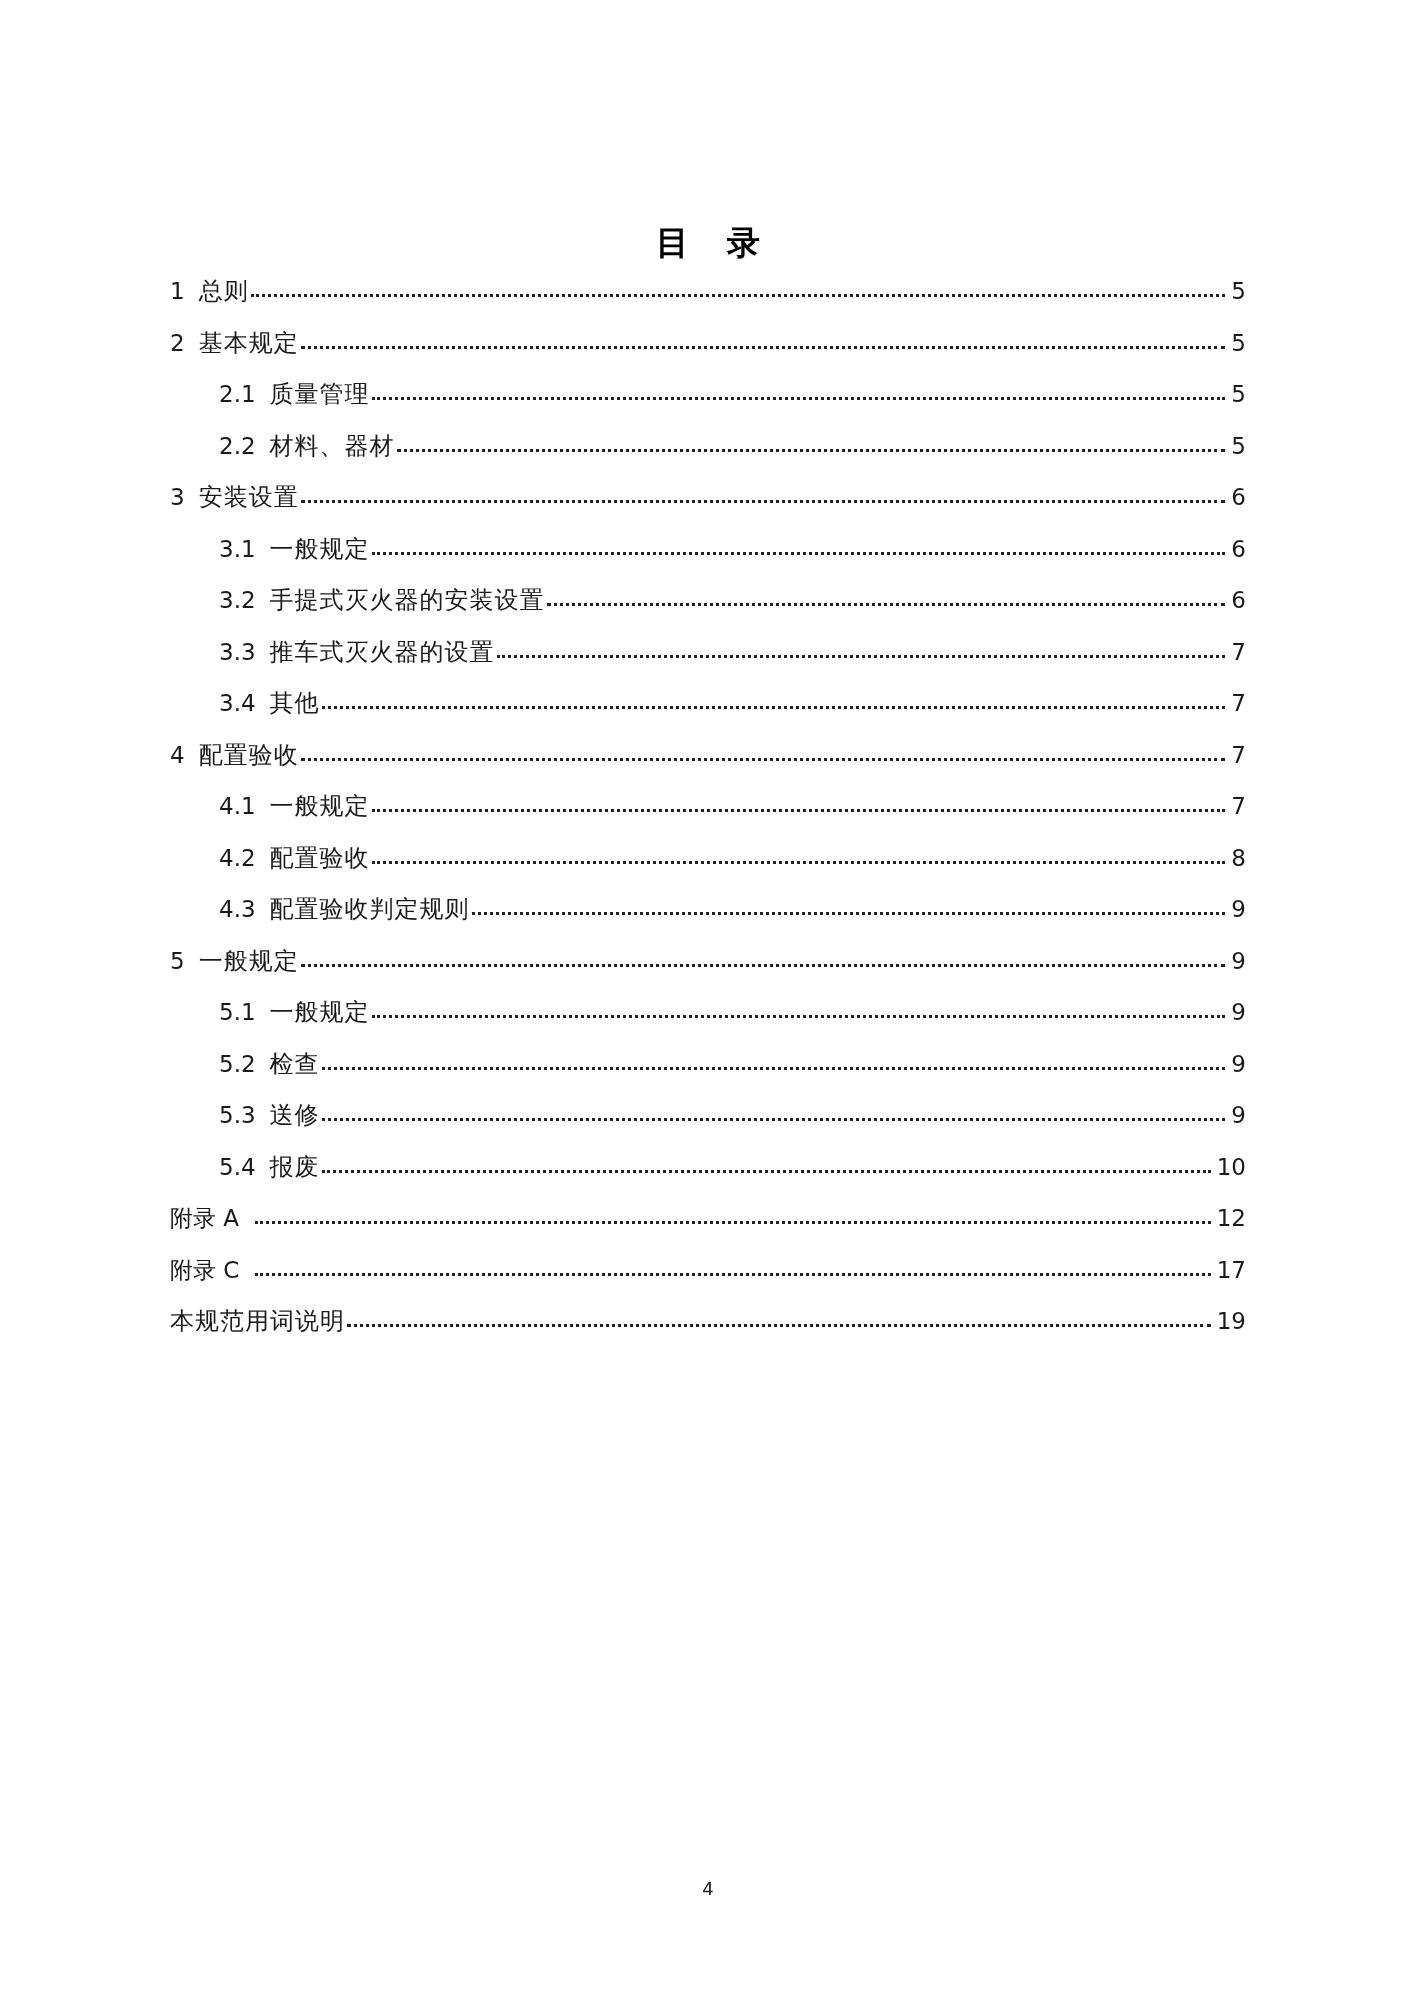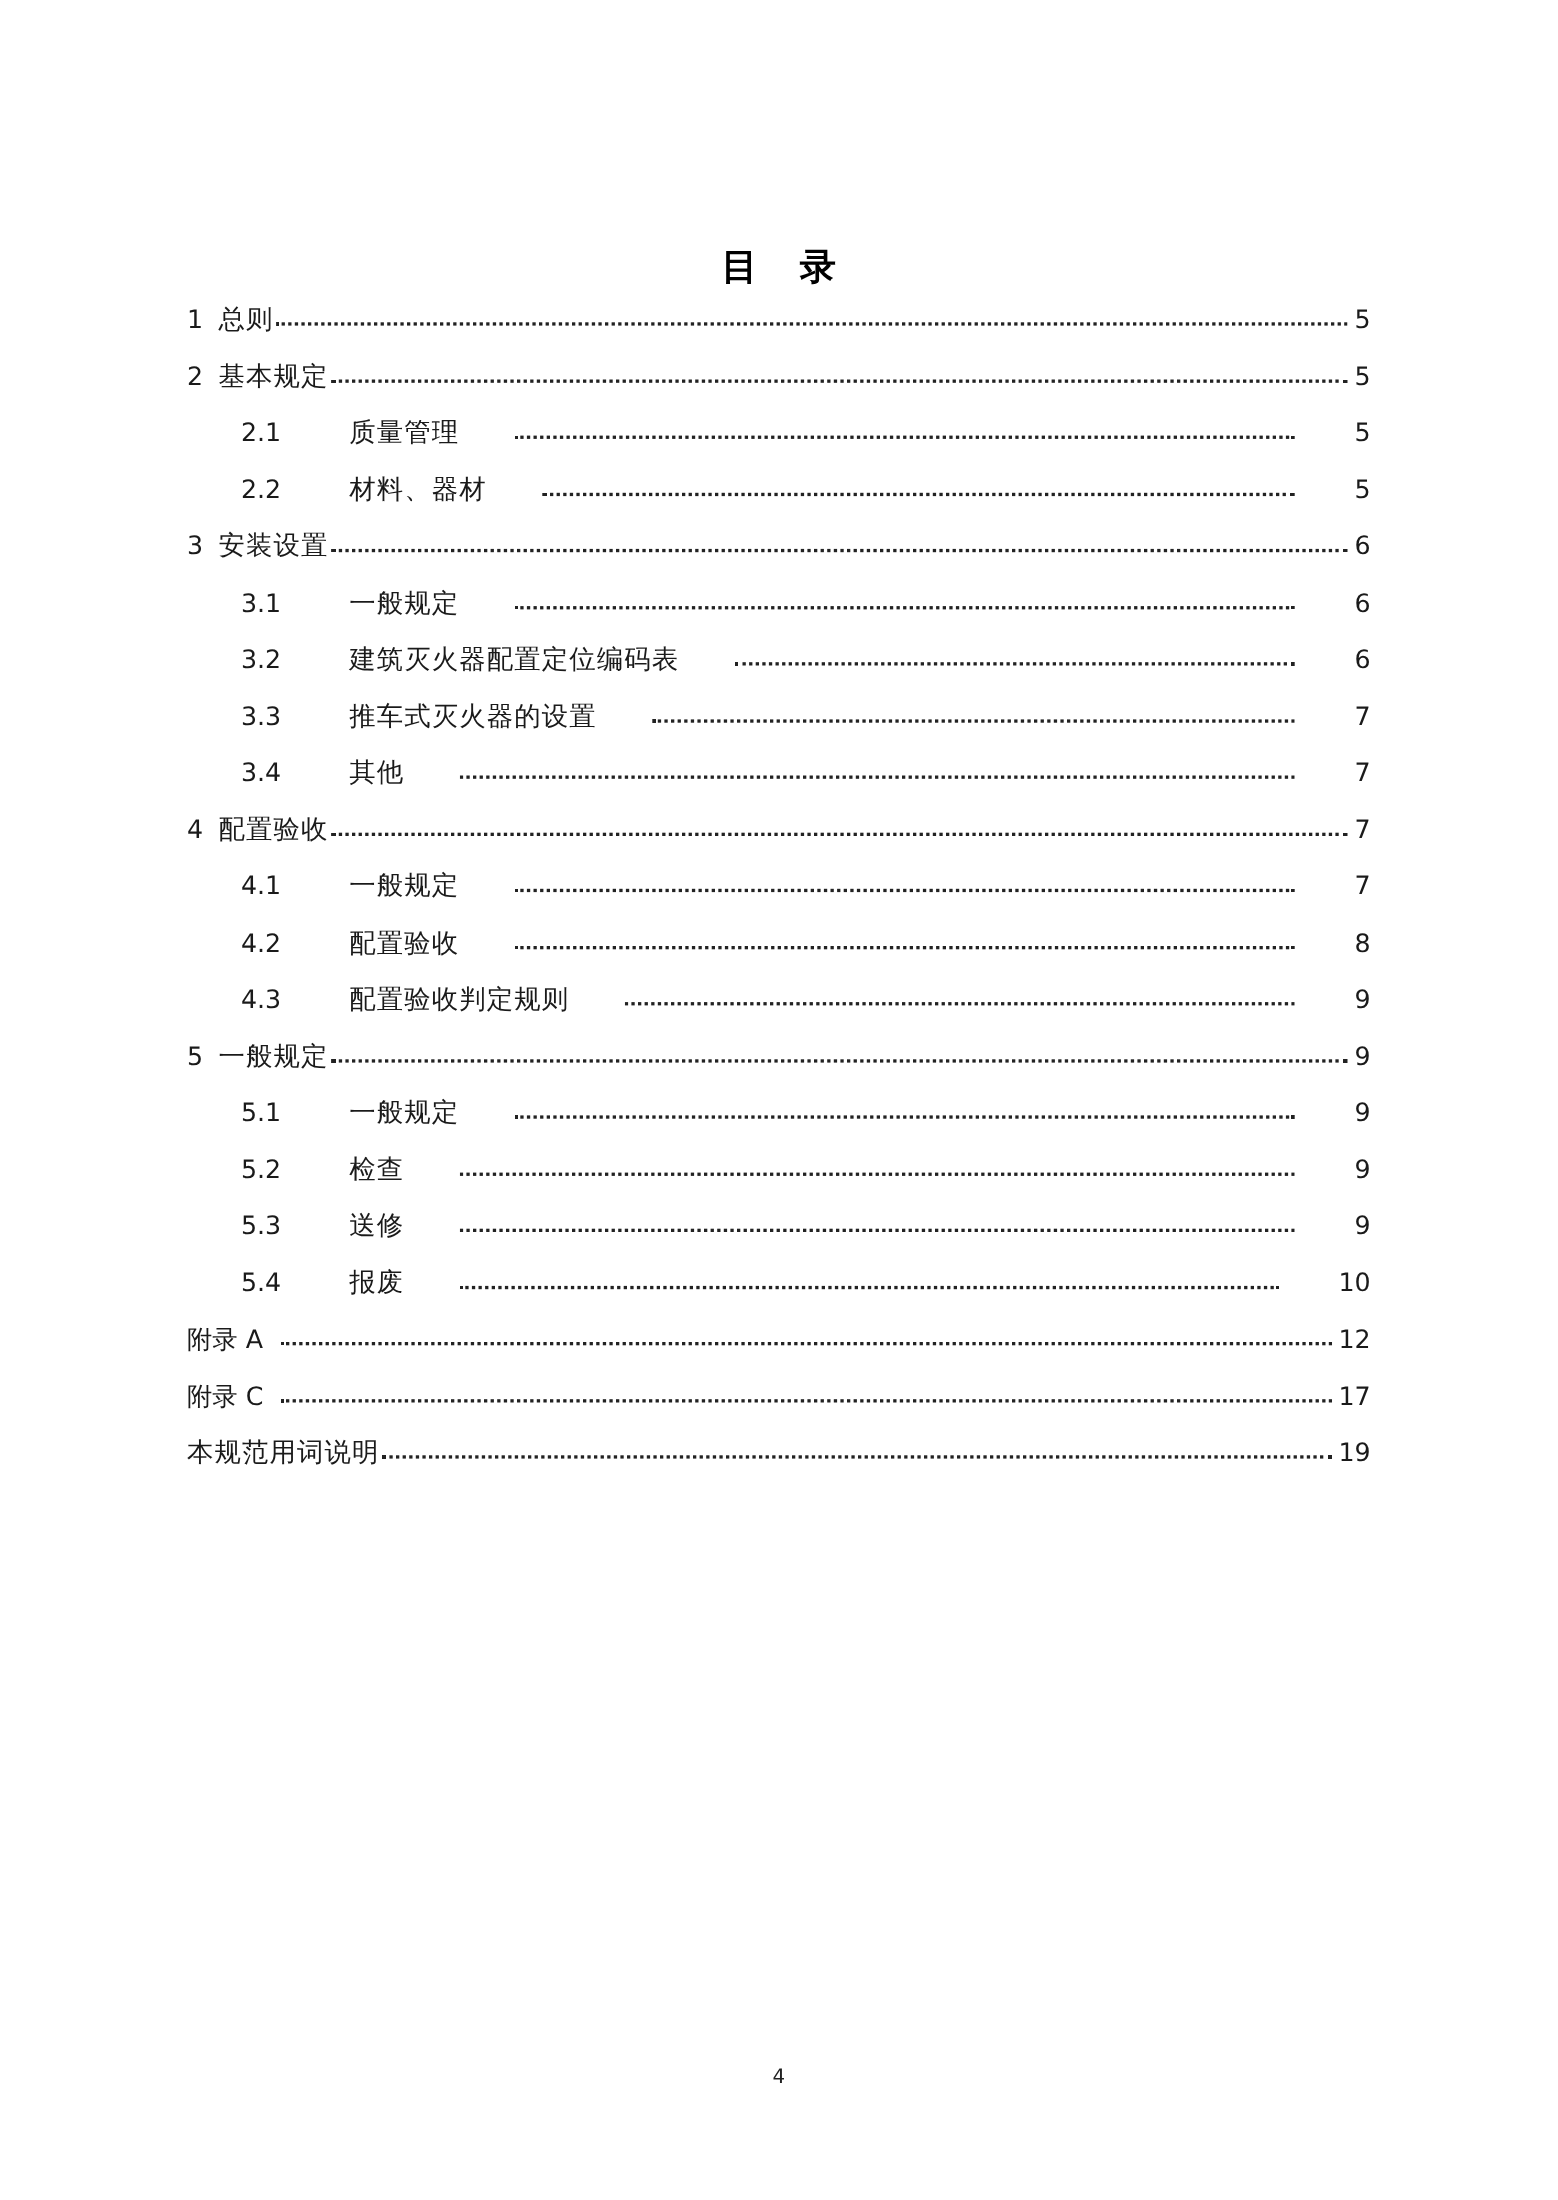--- a/index.html
+++ b/index.html
@@ -46,21 +46,21 @@
     }
     .toc-row {
       display: flex;
       align-items: baseline;
       height: 51.5px;
       line-height: 38px;
       font-size: 24px;
       color: #1a1a1a;
       white-space: nowrap;
     }
-    .toc-row.level-2 { padding-left: 49px; gap: 48px; }
+    .toc-row.level-2 { padding-left: 49px; }
     .toc-num {
       font-family: "DejaVu Sans", "Liberation Sans", sans-serif;
       font-size: 23px;
       margin-right: 14px;
       flex: 0 0 auto;
     }
     .toc-label {
       font-family: Liberation Serif, serif;
       font-size: 24px;
       flex: 0 0 auto;
@@ -138,21 +138,21 @@
         <span class="toc-page">6</span>
       </li>
     <li class="toc-row level-2">
         <span class="toc-num">3.1</span>
         <span class="toc-label">一般规定</span>
         <span class="toc-leader"></span>
         <span class="toc-page">6</span>
       </li>
     <li class="toc-row level-2">
         <span class="toc-num">3.2</span>
-        <span class="toc-label">建筑灭火器配置定位编码表</span>
+        <span class="toc-label">手提式灭火器的安装设置</span>
         <span class="toc-leader"></span>
         <span class="toc-page">6</span>
       </li>
     <li class="toc-row level-2">
         <span class="toc-num">3.3</span>
         <span class="toc-label">推车式灭火器的设置</span>
         <span class="toc-leader"></span>
         <span class="toc-page">7</span>
       </li>
     <li class="toc-row level-2">

